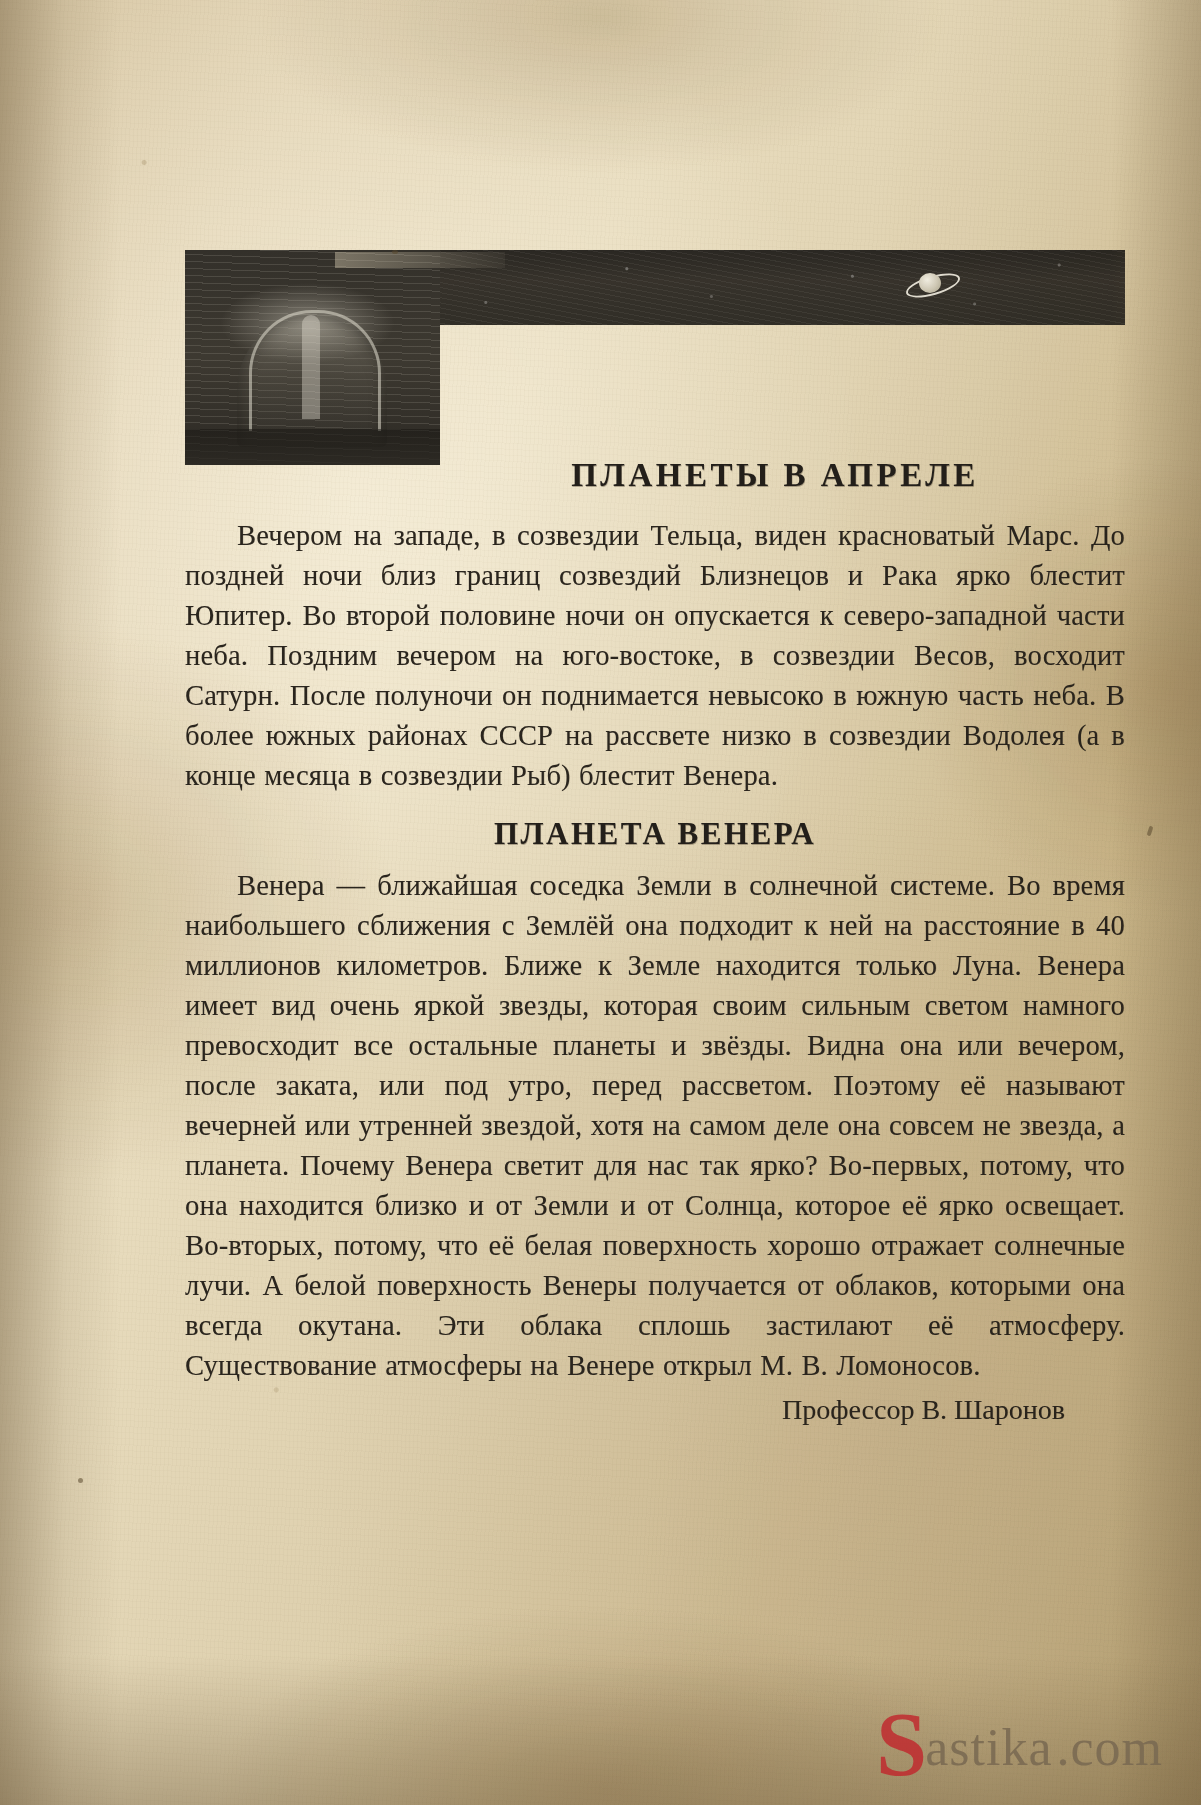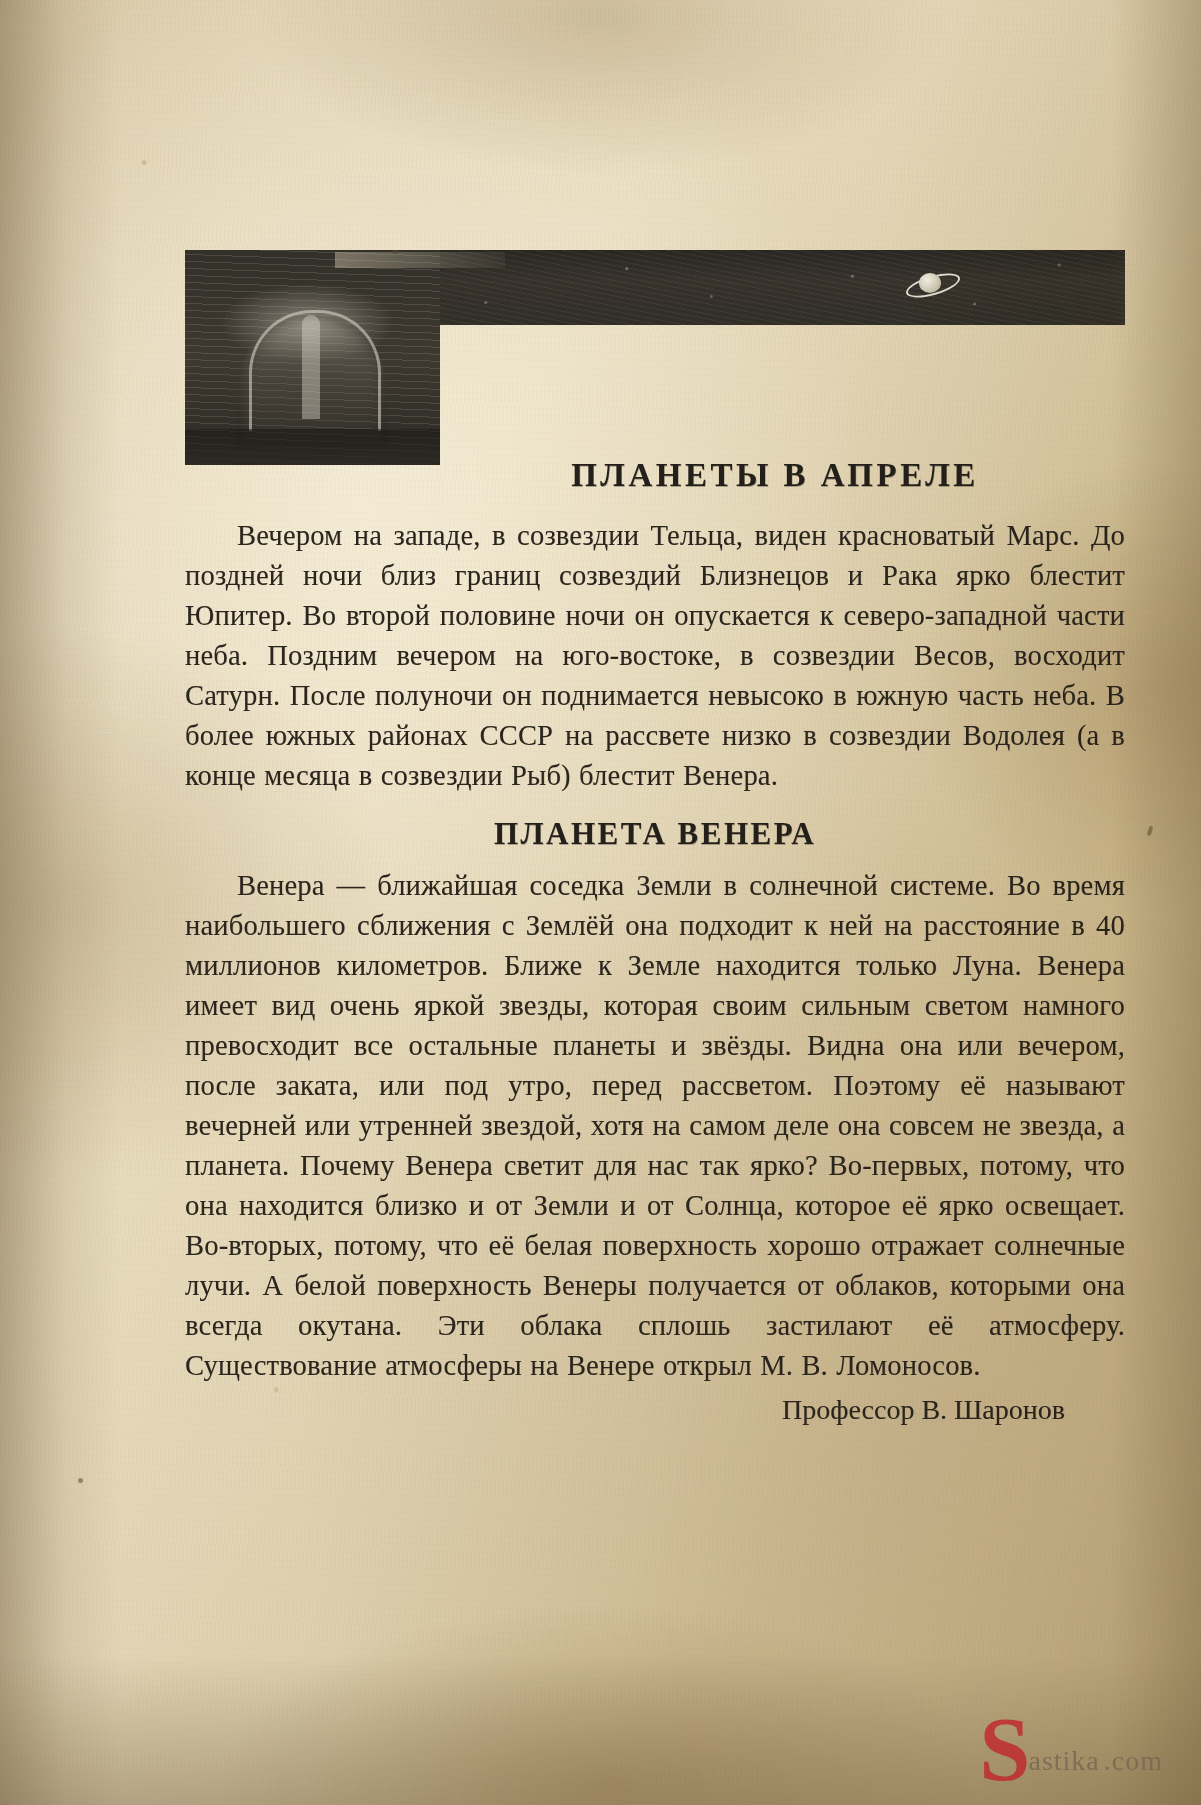--- a/index.html
+++ b/index.html
@@ -253,21 +253,21 @@
     font-size: 92px;
     font-weight: bold;
     color: #c1272d;
     opacity: .82;
     line-height: .8;
     letter-spacing: -6px;
     transform: translateY(10px);
   }
   .wm-text {
     font-family: "Liberation Serif", serif;
-    font-size: 28px;
+    font-size: 52px;
     color: #7a6a52;
     opacity: .88;
     letter-spacing: 1px;
   }
 
   .speck {
     position: absolute;
     border-radius: 50%;
     background: rgba(90,72,46,0.55);
     pointer-events: none;

